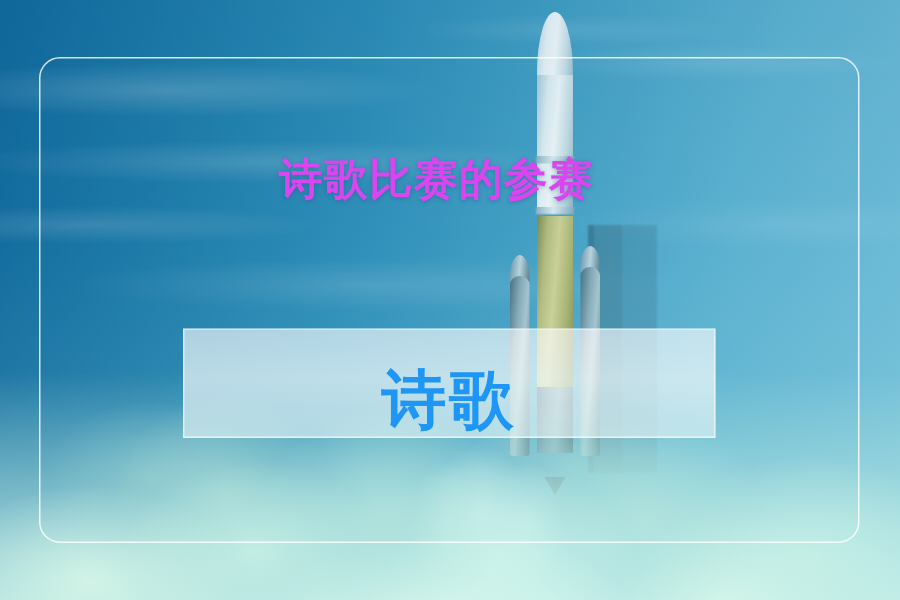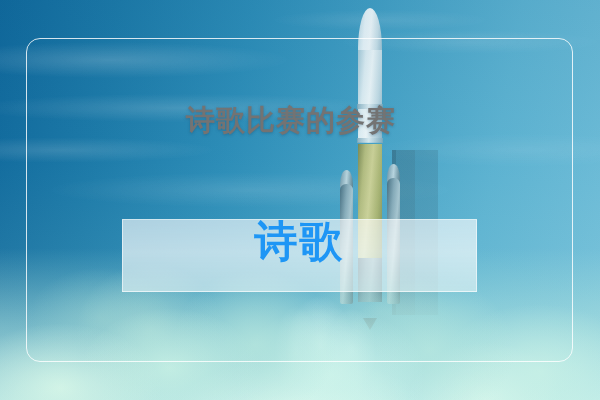--- a/index.html
+++ b/index.html
@@ -174,21 +174,21 @@
     box-sizing: border-box;
     pointer-events: none;
   }
 
   
   .headline {
     position: absolute;
     left: 186px;
     top: 98px;
     width: 300px;
-    color: #737373;
+    color: #d946ef;
     font-size: 29px;
     font-weight: bold;
     line-height: 44px;
     letter-spacing: 1px;
     text-shadow: 0 1px 3px rgba(16,70,105,.35);
   }
   .headline .line { display: block; white-space: nowrap; }
 
   
   .keyword-bar {
@@ -197,22 +197,23 @@
     top: 219px;
     width: 355px;
     height: 73px;
     background: linear-gradient(180deg,
       rgba(255,255,255,.62) 0%,
       rgba(246,252,252,.70) 45%,
       rgba(236,248,248,.58) 100%);
     border: 1px solid rgba(255,255,255,.55);
     box-sizing: border-box;
     display: flex;
-    align-items: flex-start;
+    align-items: flex-end;
     justify-content: center;
+    font-family: Liberation Mono, monospace;
   }
   .keyword-text {
     color: #1e96f5;
     font-size: 43px;
     font-weight: bold;
     letter-spacing: 2px;
     line-height: 1;
   }
 </style>
 </head>

